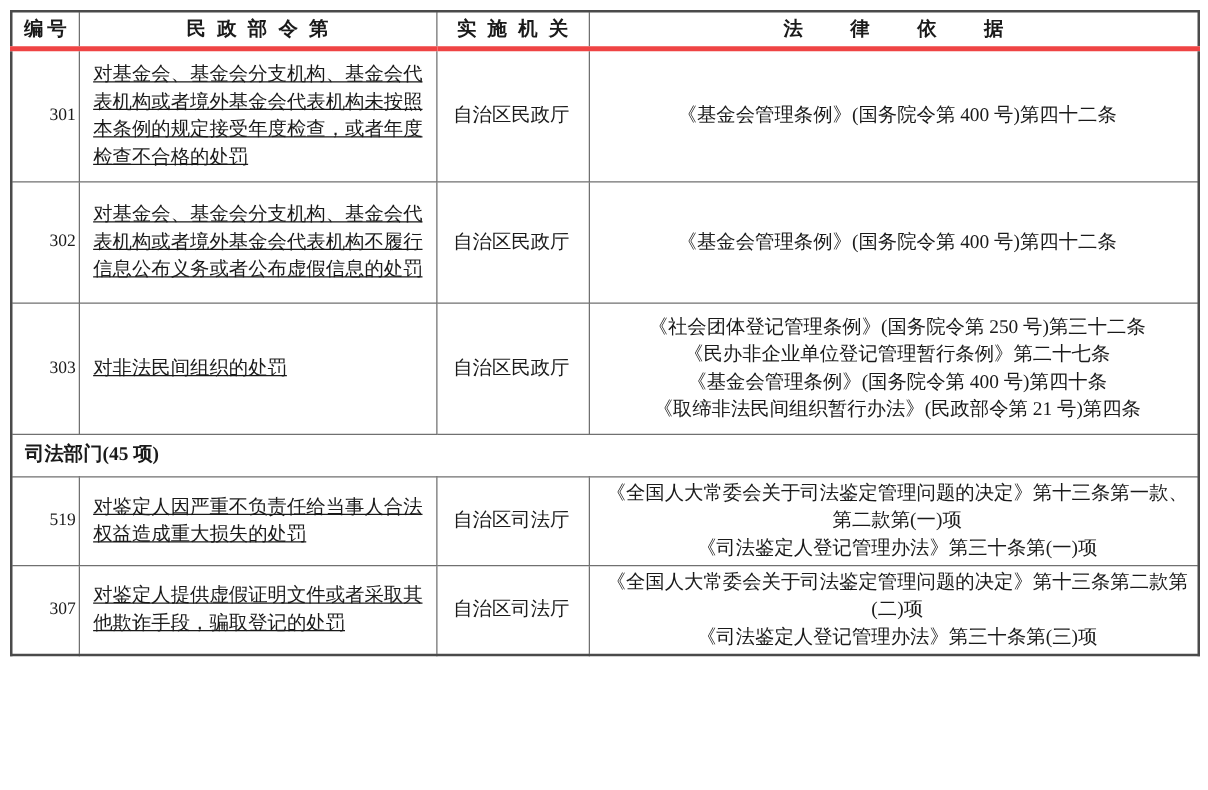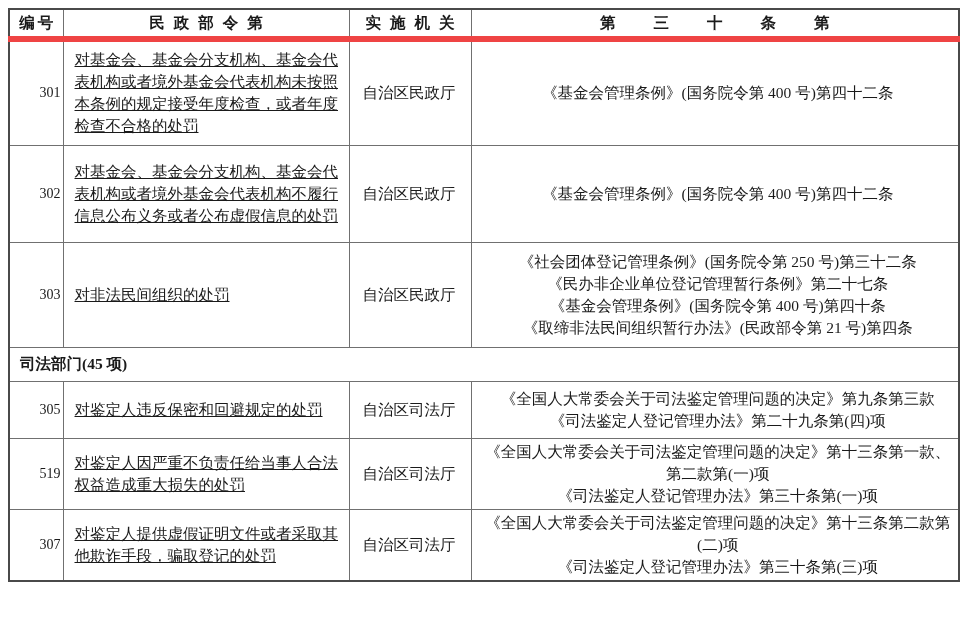--- a/index.html
+++ b/index.html
@@ -19,21 +19,21 @@
   td{
     border:1px solid #707070;
     vertical-align:middle;
     font-size:15.5px;
     line-height:22px;
     padding:2px 8px 2px 10px;
     overflow:hidden;
     word-break:break-all;
   }
   tr.header-row td{
-    border-bottom:6px solid #ef4444;
+    border-bottom:4px solid #ef4444;
     font-weight:bold;
     text-align:center;
     padding:2px 0;
     font-family:Liberation Serif, serif;
   }
   .col-id{width:54px;}
   .col-name{width:286px;}
   .col-agency{width:122px;}
   .col-legal{width:488px;}
   td.id-cell{
@@ -65,21 +65,21 @@
         <col class="col-name">
         <col class="col-agency">
         <col class="col-legal">
     </colgroup>
 
     <tbody>
         <tr class="header-row" style="height:30px;">
       <td class="ls-small">编号</td>
       <td class="ls-mid">民政部令第</td>
       <td class="ls-mid">实施机关</td>
-      <td class="ls-wide">第三十条第</td>
+      <td class="ls-wide">法律依据</td>
     </tr>
 
     <tr style="height:106px;">
       <td class="id-cell">301</td>
       <td class="name-cell">对基金会、基金会分支机构、基金会代表机构或者境外基金会代表机构未按照本条例的规定接受年度检查，或者年度检查不合格的处罚</td>
       <td class="agency-cell">自治区民政厅</td>
       <td class="legal-cell">
         <div class="legal-line">《基金会管理条例》(国务院令第 400 号)第四十二条</div>
       </td>
     </tr>
@@ -103,29 +103,20 @@
         <div class="legal-line">《基金会管理条例》(国务院令第 400 号)第四十条</div>
         <div class="legal-line">《取缔非法民间组织暂行办法》(民政部令第 21 号)第四条</div>
       </td>
     </tr>
 
     <tr class="section-row" style="height:34px;">
       <td colspan="4">司法部门(45 项)</td>
     </tr>
 
 
-    <tr style="height:57px;">
-      <td class="id-cell">305</td>
-      <td class="name-cell">对鉴定人违反保密和回避规定的处罚</td>
-      <td class="agency-cell">自治区司法厅</td>
-      <td class="legal-cell">
-        <div class="legal-line">《全国人大常委会关于司法鉴定管理问题的决定》第九条第三款</div>
-        <div class="legal-line">《司法鉴定人登记管理办法》第二十九条第(四)项</div>
-      </td>
-    </tr>
 
     <tr style="height:69px;">
       <td class="id-cell">519</td>
       <td class="name-cell">对鉴定人因严重不负责任给当事人合法权益造成重大损失的处罚</td>
       <td class="agency-cell">自治区司法厅</td>
       <td class="legal-cell">
         <div class="legal-line">《全国人大常委会关于司法鉴定管理问题的决定》第十三条第一款、第二款第(一)项</div>
         <div class="legal-line">《司法鉴定人登记管理办法》第三十条第(一)项</div>
       </td>
     </tr>

